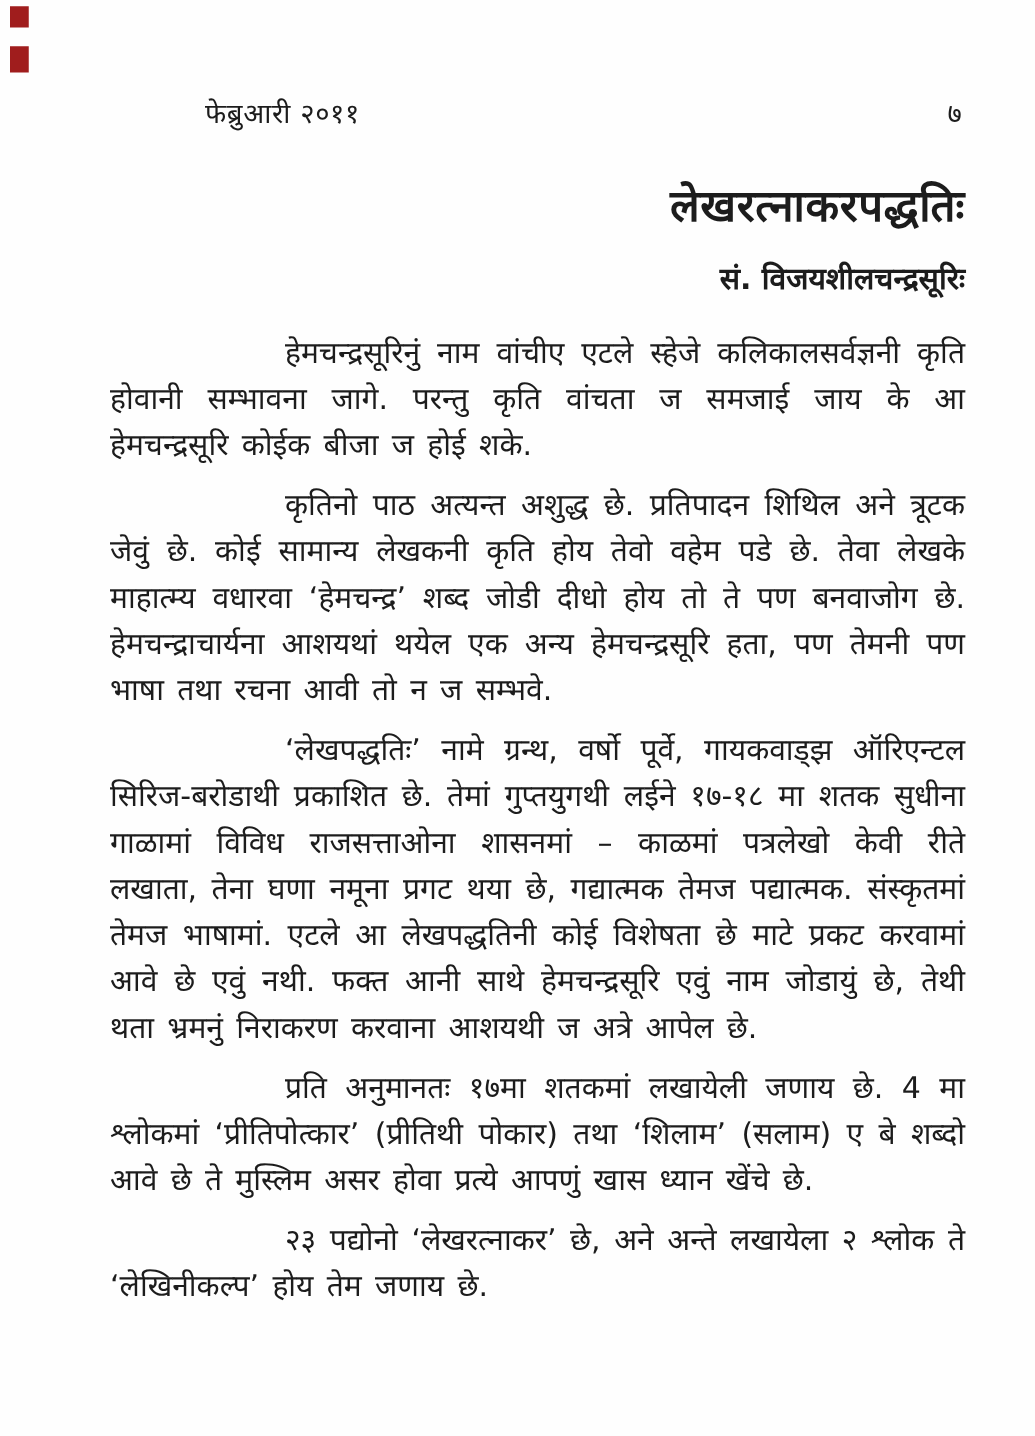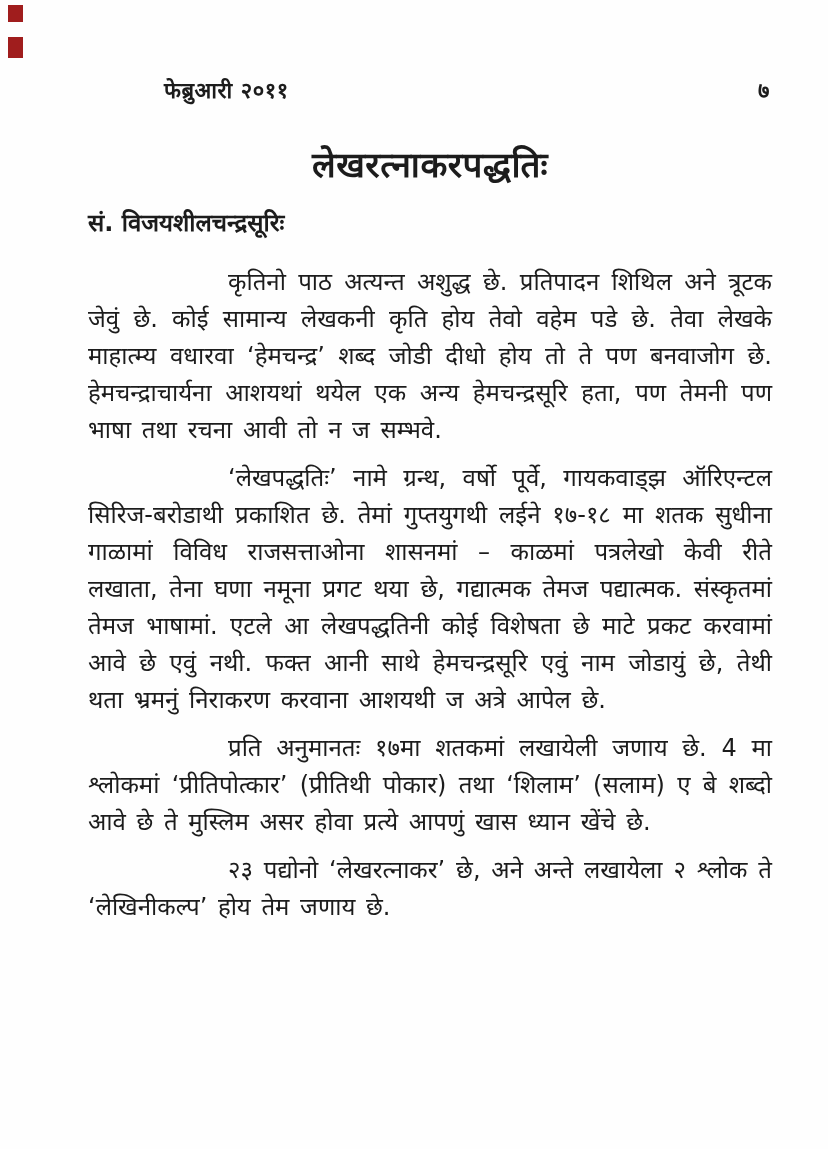--- a/index.html
+++ b/index.html
@@ -32,34 +32,34 @@
     position: absolute;
     left: 88px;
     top: 74px;
     width: 684px;
   }
   .page-header {
     display: flex;
     justify-content: space-between;
     align-items: flex-start;
     font-size: 22px;
-    font-weight: 700;
+    font-weight: 400;
     letter-spacing: 0.5px;
   }
   .issue-date { margin-left: 76px; }
   .page-number { margin-right: 2px; }
   .article-title {
-    text-align: center;
+    text-align: right;
     font-size: 35px;
     font-weight: 700;
     margin-top: 36px;
     letter-spacing: 0.5px;
   }
   .author-line {
-    text-align: left;
+    text-align: right;
     font-size: 24px;
     font-weight: 700;
     margin-top: 18px;
   }
   .body-text {
     margin-top: 26px;
     font-size: 24px;
     line-height: 37px;
     text-align: justify;
     word-spacing: 3px;
@@ -83,20 +83,21 @@
     <div class="page-header">
       <span class="issue-date">फेब्रुआरी २०११</span>
       <span class="page-number">७</span>
     </div>
 
     <div class="article-title">लेखरत्नाकरपद्धतिः</div>
 
     <div class="author-line">सं. विजयशीलचन्द्रसूरिः</div>
 
     <div class="body-text">
+      <p>हेमचन्द्रसूरिनुं नाम वांचीए एटले स्हेजे कलिकालसर्वज्ञनी कृति होवानी सम्भावना जागे. परन्तु कृति वांचता ज समजाई जाय के आ हेमचन्द्रसूरि कोईक बीजा ज होई शके.</p>
       <p>कृतिनो पाठ अत्यन्त अशुद्ध छे. प्रतिपादन शिथिल अने त्रूटक जेवुं छे. कोई सामान्य लेखकनी कृति होय तेवो वहेम पडे छे. तेवा लेखके माहात्म्य वधारवा ‘हेमचन्द्र’ शब्द जोडी दीधो होय तो ते पण बनवाजोग छे. हेमचन्द्राचार्यना आशयथां थयेल एक अन्य हेमचन्द्रसूरि हता, पण तेमनी पण भाषा तथा रचना आवी तो न ज सम्भवे.</p>
       <p>‘लेखपद्धतिः’ नामे ग्रन्थ, वर्षो पूर्वे, गायकवाड्झ ऑरिएन्टल सिरिज-बरोडाथी प्रकाशित छे. तेमां गुप्तयुगथी लईने १७-१८ मा शतक सुधीना गाळामां विविध राजसत्ताओना शासनमां – काळमां पत्रलेखो केवी रीते लखाता, तेना घणा नमूना प्रगट थया छे, गद्यात्मक तेमज पद्यात्मक. संस्कृतमां तेमज भाषामां. एटले आ लेखपद्धतिनी कोई विशेषता छे माटे प्रकट करवामां आवे छे एवुं नथी. फक्त आनी साथे हेमचन्द्रसूरि एवुं नाम जोडायुं छे, तेथी थता भ्रमनुं निराकरण करवाना आशयथी ज अत्रे आपेल छे.</p>
       <p>प्रति अनुमानतः १७मा शतकमां लखायेली जणाय छे. 4 मा श्लोकमां ‘प्रीतिपोत्कार’ (प्रीतिथी पोकार) तथा ‘शिलाम’ (सलाम) ए बे शब्दो आवे छे ते मुस्लिम असर होवा प्रत्ये आपणुं खास ध्यान खेंचे छे.</p>
       <p>२३ पद्योनो ‘लेखरत्नाकर’ छे, अने अन्ते लखायेला २ श्लोक ते ‘लेखिनीकल्प’ होय तेम जणाय छे.</p>
     </div>
 
   </div>
 </div>
 
 </body></html>

